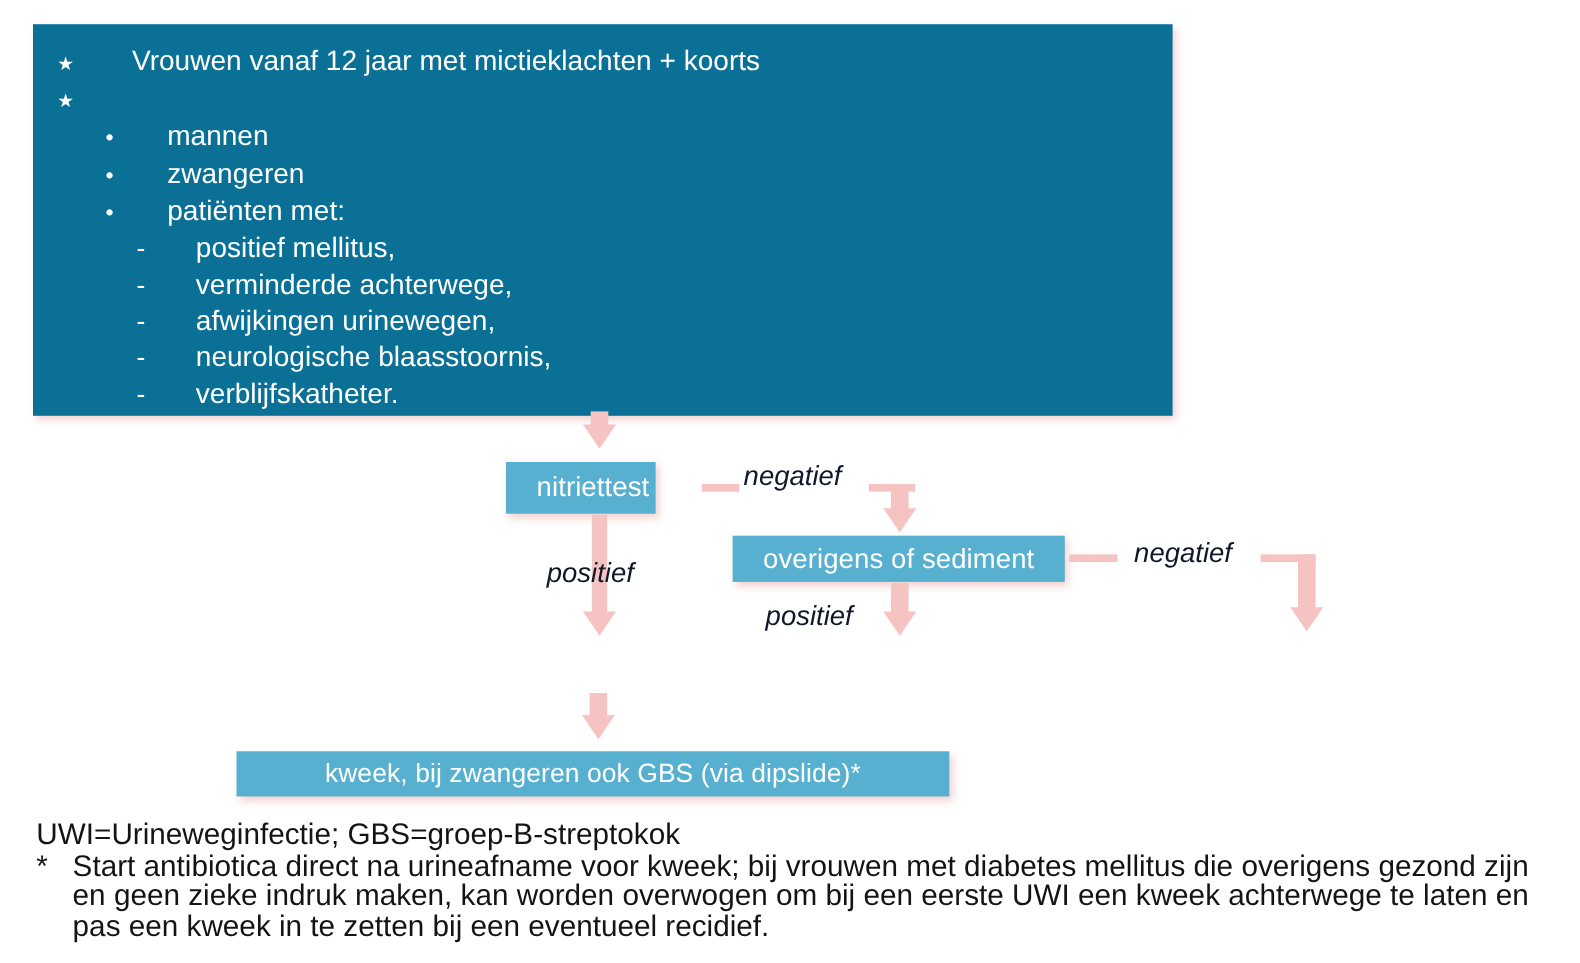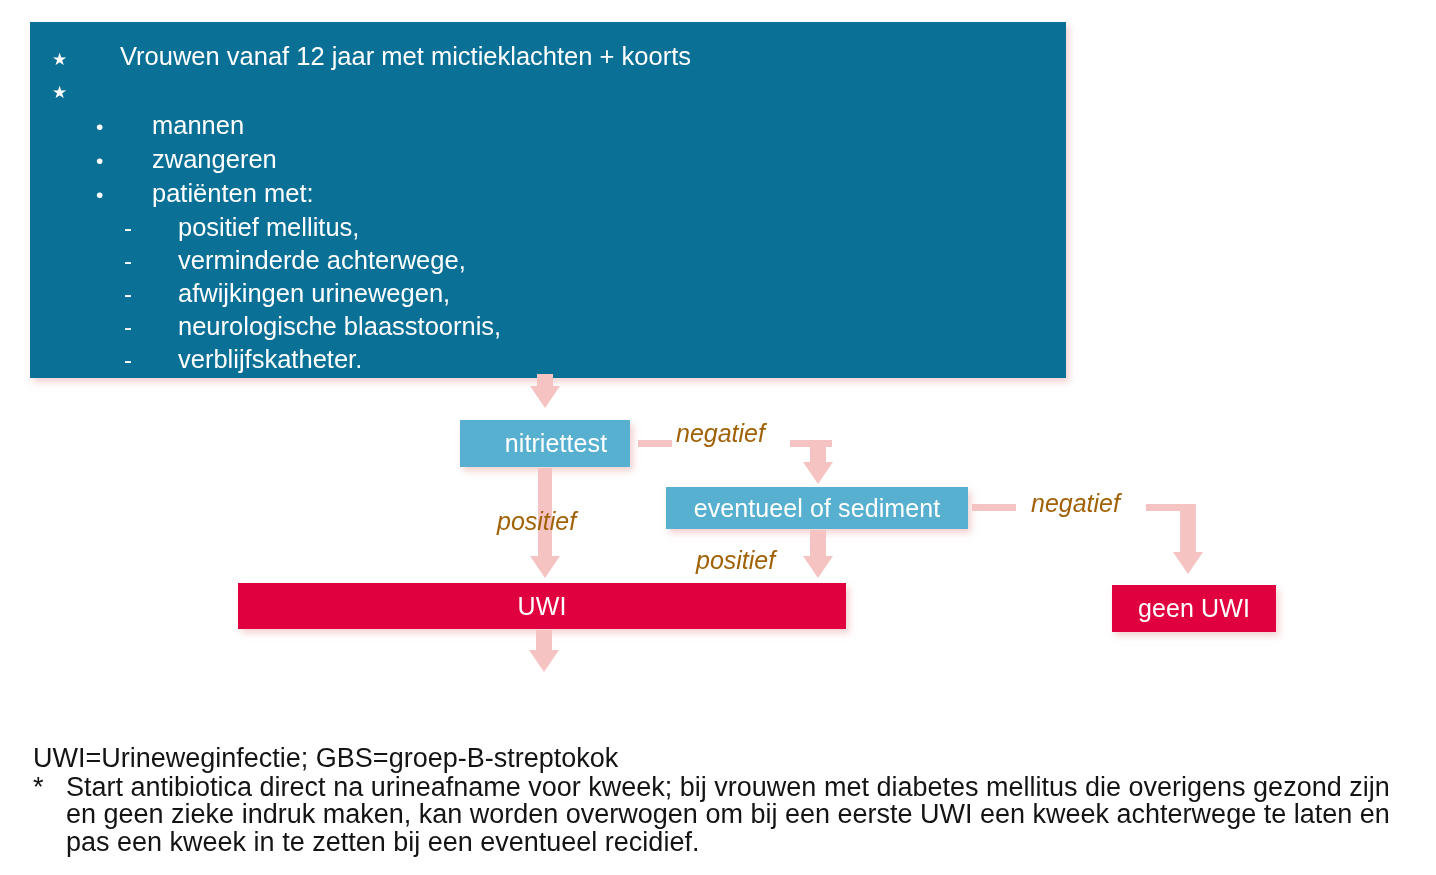--- a/index.html
+++ b/index.html
@@ -36,21 +36,21 @@
   }
   .box-teal {
     background: #57b0cf;
   }
   .box-crimson {
     background: #e0003f;
   }
   .box-nitriettest {
     left: 460px;
     top: 420px;
-    width: 170px;
+    width: 136px;
     height: 47px;
     padding-left: 22px;
   }
   .box-dipslide {
     left: 666px;
     top: 487px;
     width: 302px;
     height: 42px;
   }
   .box-uwi {
@@ -131,21 +131,21 @@
     border-left: 15px solid transparent;
     border-right: 15px solid transparent;
     border-top: 22px solid #f6c3c3;
   }
 
   
   .edge-label {
     position: absolute;
     font-style: italic;
     font-size: 25px;
-    color: #a16207;
+    color: #0f172a;
     white-space: nowrap;
     line-height: 1;
   }
 
   
   .footnotes {
     position: absolute;
     left: 33px;
     top: 745px;
     width: 1380px;
@@ -232,48 +232,45 @@
   </div>
 
   <div class="arrow-line" style="left:638px; top:440px; width:34px; height:7px;"></div>
   <span class="edge-label" style="left:676px; top:421px;">negatief</span>
 
   <div class="arrow-line" style="left:790px; top:440px; width:42px; height:7px;"></div>
   <div class="arrow-line" style="left:810px; top:440px; width:16px; height:24px;"></div>
   <div class="arrow-head-down" style="left:803px; top:462px;"></div>
 
   <div class="box box-teal box-dipslide">
-    <div class="box-label">eventueel of sediment</div>
+    <div class="box-label">overigens of sediment</div>
   </div>
 
   <div class="arrow-line" style="left:538px; top:468px; width:14px; height:90px;"></div>
   <span class="edge-label" style="left:497px; top:509px;">positief</span>
   <div class="arrow-head-down" style="left:530px; top:556px;"></div>
 
   <div class="arrow-line" style="left:972px; top:504px; width:44px; height:7px;"></div>
   <span class="edge-label" style="left:1031px; top:491px;">negatief</span>
   <div class="arrow-line" style="left:1146px; top:504px; width:50px; height:7px;"></div>
   <div class="arrow-line" style="left:1180px; top:504px; width:16px; height:50px;"></div>
   <div class="arrow-head-down" style="left:1173px; top:552px;"></div>
 
   <div class="arrow-line" style="left:810px; top:530px; width:16px; height:28px;"></div>
   <span class="edge-label" style="left:696px; top:548px;">positief</span>
   <div class="arrow-head-down" style="left:803px; top:556px;"></div>
 
-  <div class="box box-crimson box-uwi">
-    <div class="box-label">UWI</div>
-  </div>
-
-  <div class="box box-crimson box-geenuwi">
-    <div class="box-label">geen UWI</div>
-  </div>
+
 
   <div class="arrow-line" style="left:536px; top:630px; width:16px; height:22px;"></div>
   <div class="arrow-head-down" style="left:529px; top:650px;"></div>
 
+  <div class="box box-teal box-kweek">
+    <div class="box-label">kweek, bij zwangeren ook GBS (via dipslide)*</div>
+  </div>
 
   <div class="footnotes">
     <p class="fn-line1">UWI=Urineweginfectie; GBS=groep-B-streptokok</p>
     <div class="fn-item">
       <span class="fn-marker">*</span>
       <span class="fn-body">Start antibiotica direct na urineafname voor kweek; bij vrouwen met diabetes mellitus die overigens gezond zijn en geen zieke indruk maken, kan worden overwogen om bij een eerste UWI een kweek achterwege te laten en pas een kweek in te zetten bij een eventueel recidief.</span>
     </div>
   </div>
 
 </div>

